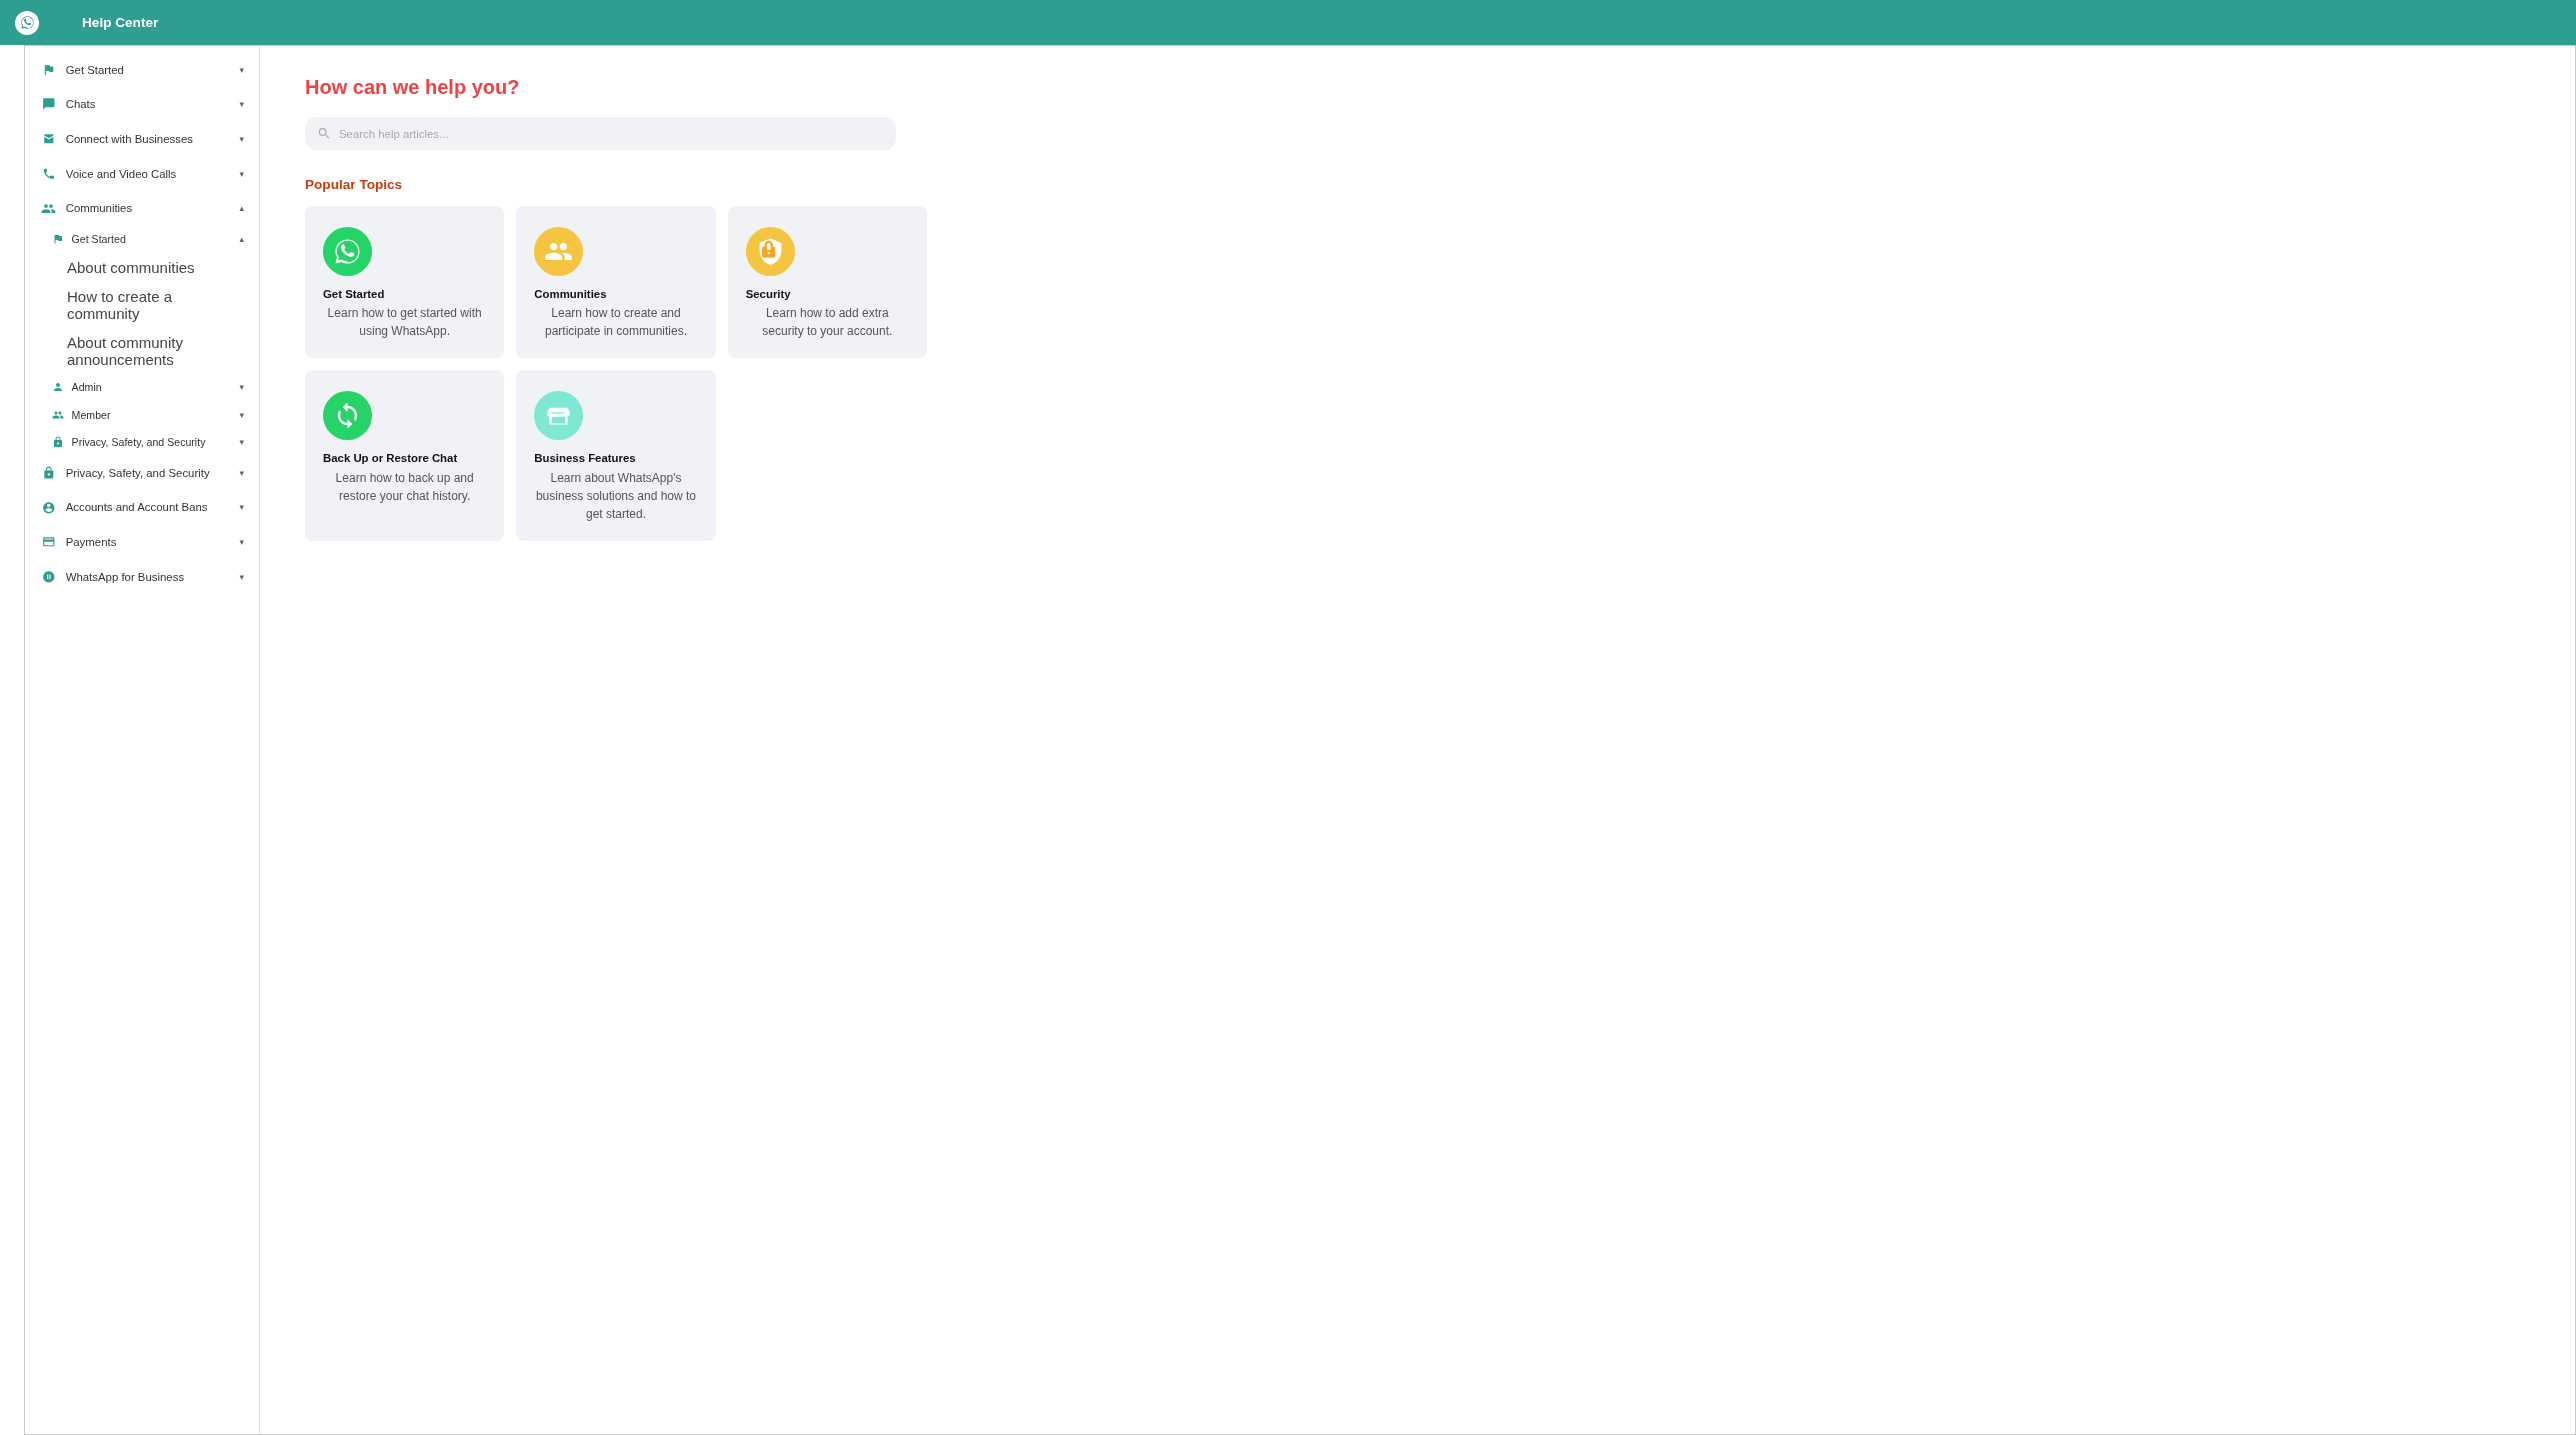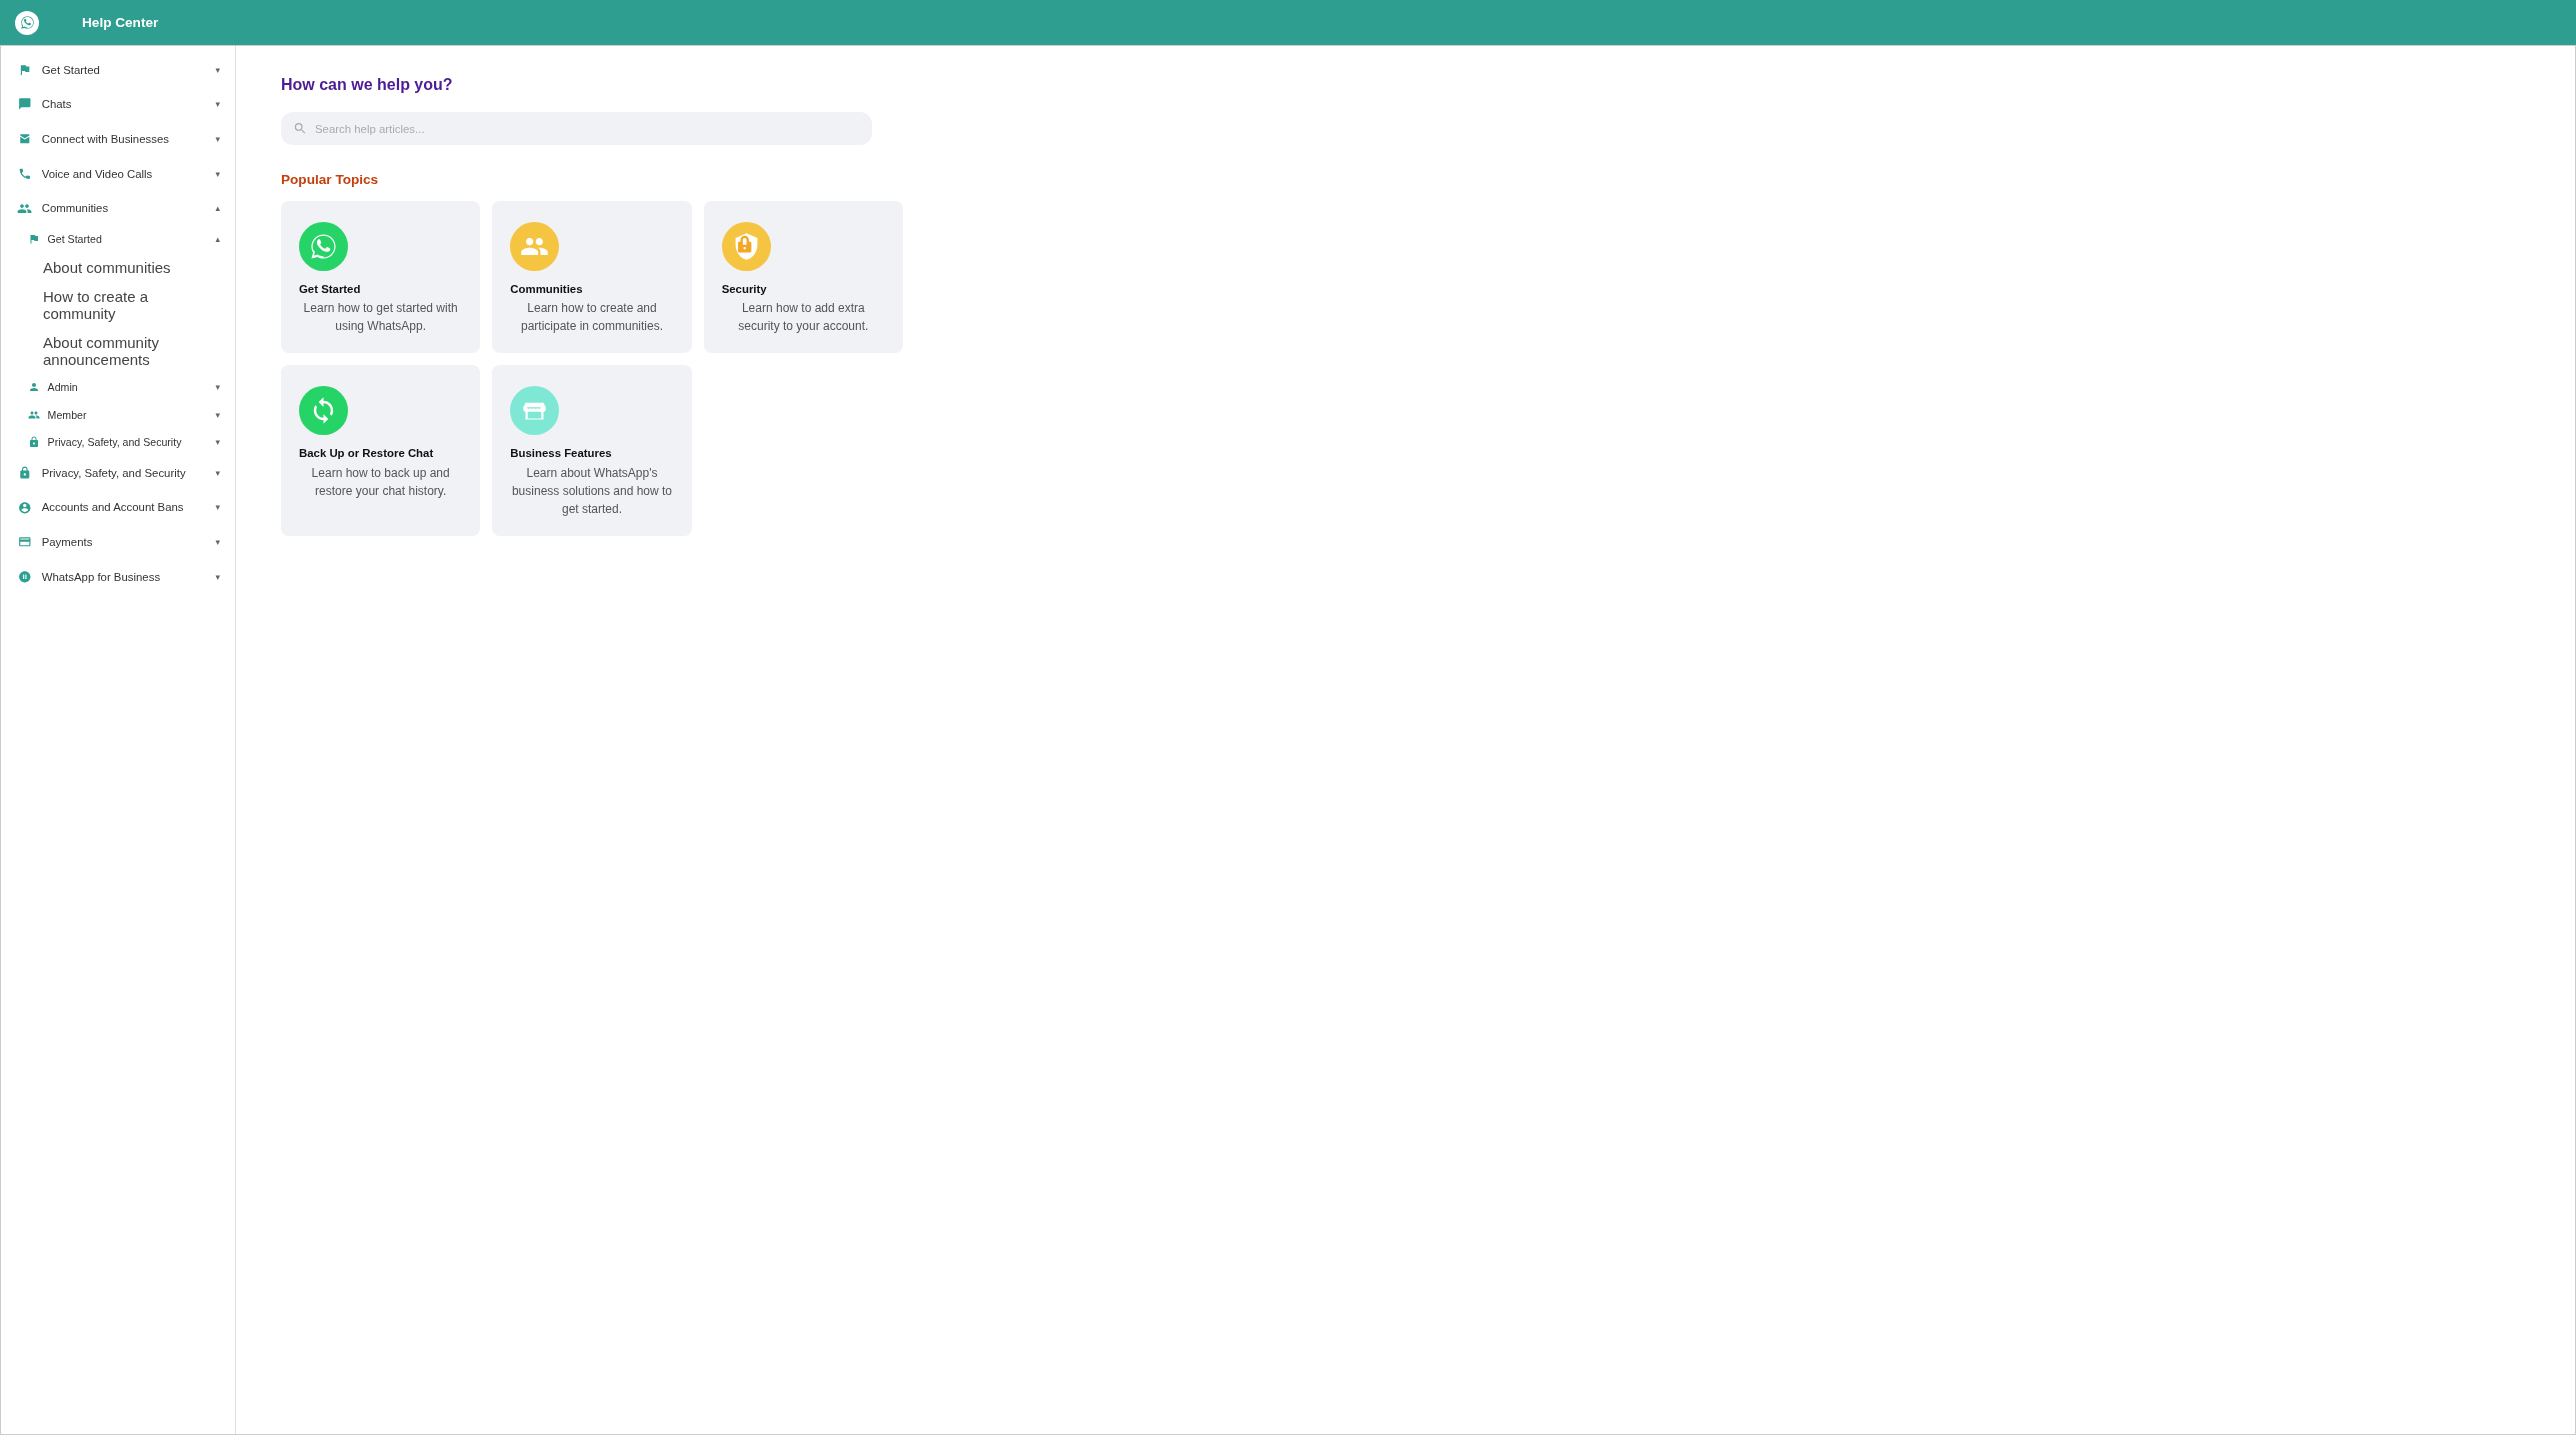--- a/index.html
+++ b/index.html
@@ -23,20 +23,21 @@
     }
     .header-logo svg { width: 15px; height: 15px; }
     .header-title { font-size: 13.6px; font-weight: 600; padding-left: 34px; }
 
     
     .main-layout {
       display: flex;
       flex: 1;
       overflow: hidden;
       border: 1.5px solid #ccc;
+      margin-left: 24px;
     }
 
     
     .sidebar {
       width: 235px;
       flex-shrink: 0;
       border-right: 0.8px solid #e0e0e0;
       overflow-y: auto;
       background: #fff;
       padding: 6px 0;
@@ -97,23 +98,23 @@
 
     
     .content {
       flex: 1;
       overflow-y: auto;
       padding: 30px 45px;
       background: #fff;
     }
 
     .content-heading {
-      font-size: 16px;
+      font-size: 20px;
       font-weight: 700;
-      color: #4c1d95;
+      color: #ef4444;
       margin-bottom: 18px;
     }
 
     
     .search-bar {
       display: flex;
       align-items: center;
       background: #f0f2f5;
       border-radius: 12px;
       padding: 9px 12px;

